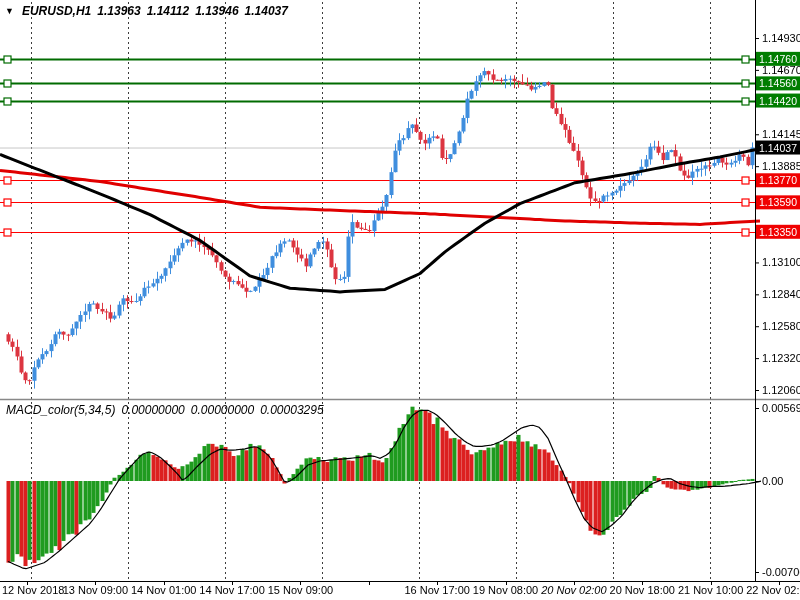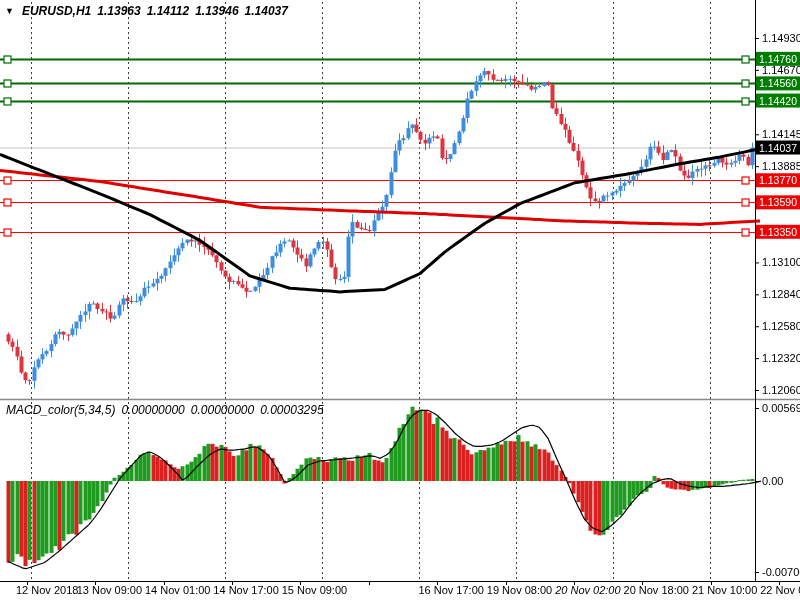--- a/index.html
+++ b/index.html
@@ -5,21 +5,21 @@
   html,body{margin:0;padding:0;background:#fff;}
   #chart{position:relative;width:800px;height:600px;overflow:hidden;background:#fff;
          font-family:"Liberation Sans",sans-serif;}
   #plot{position:absolute;left:0;top:0;}
   .hdr{position:absolute;white-space:nowrap;color:#000;font-style:italic;}
   #symbol-header{left:5px;top:4px;font-size:12px;font-weight:bold;}
   #symbol-header span{margin-right:6px;}
   #symbol-header .tri{font-size:9px;margin-right:8px;vertical-align:1px;}
   #macd-header{left:6px;top:403px;font-size:12px;}
   #macd-header span{margin-right:6px;}
-  #time-axis{position:absolute;left:14px;top:584px;width:732px;height:15px;font-size:11px;color:#000;}
+  #time-axis{position:absolute;left:0;top:584px;width:732px;height:15px;font-size:11px;color:#000;}
   #time-axis span{position:absolute;transform:translateX(-50%);white-space:nowrap;}
 </style>
 </head>
 <body>
 
 <div id="chart">
   <svg id="plot" width="800" height="600" viewBox="0 0 800 600">
       <rect x="0" y="0" width="800" height="600" fill="#ffffff"></rect>
       <g>
         <line x1="31.5" y1="2" x2="31.5" y2="581" stroke="#3c3c3c" stroke-width="1" stroke-dasharray="2,3"></line>

